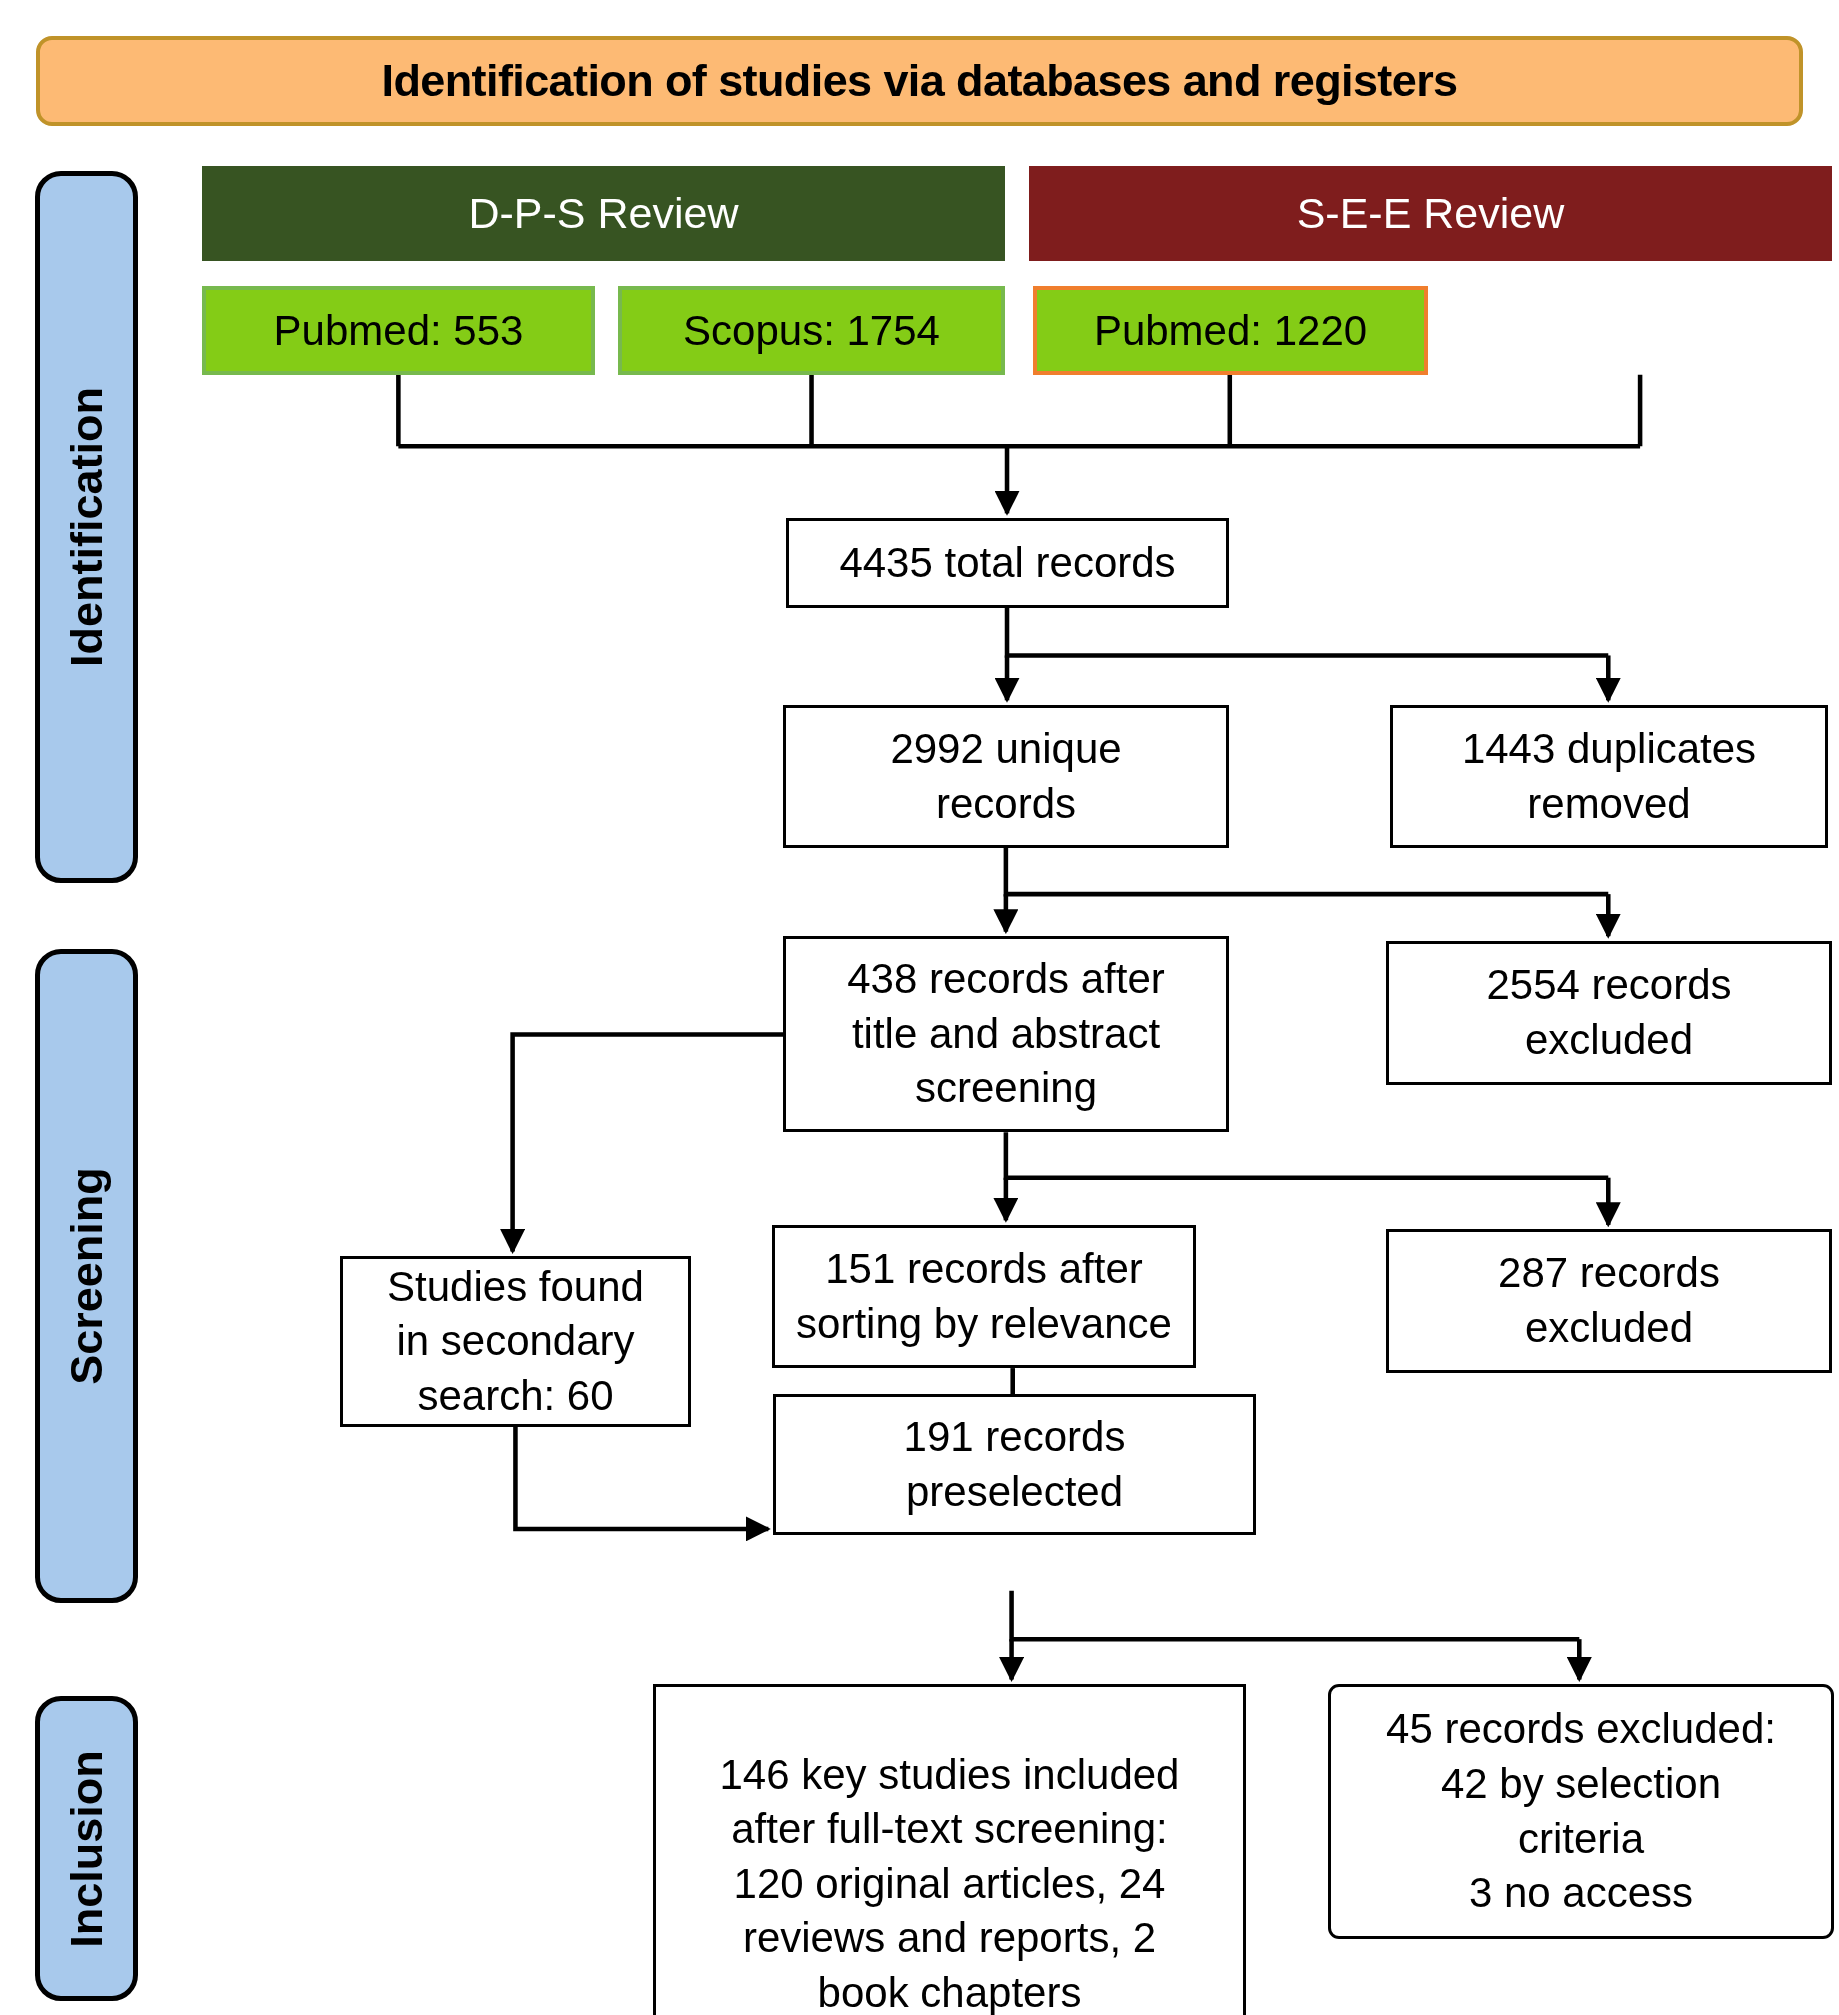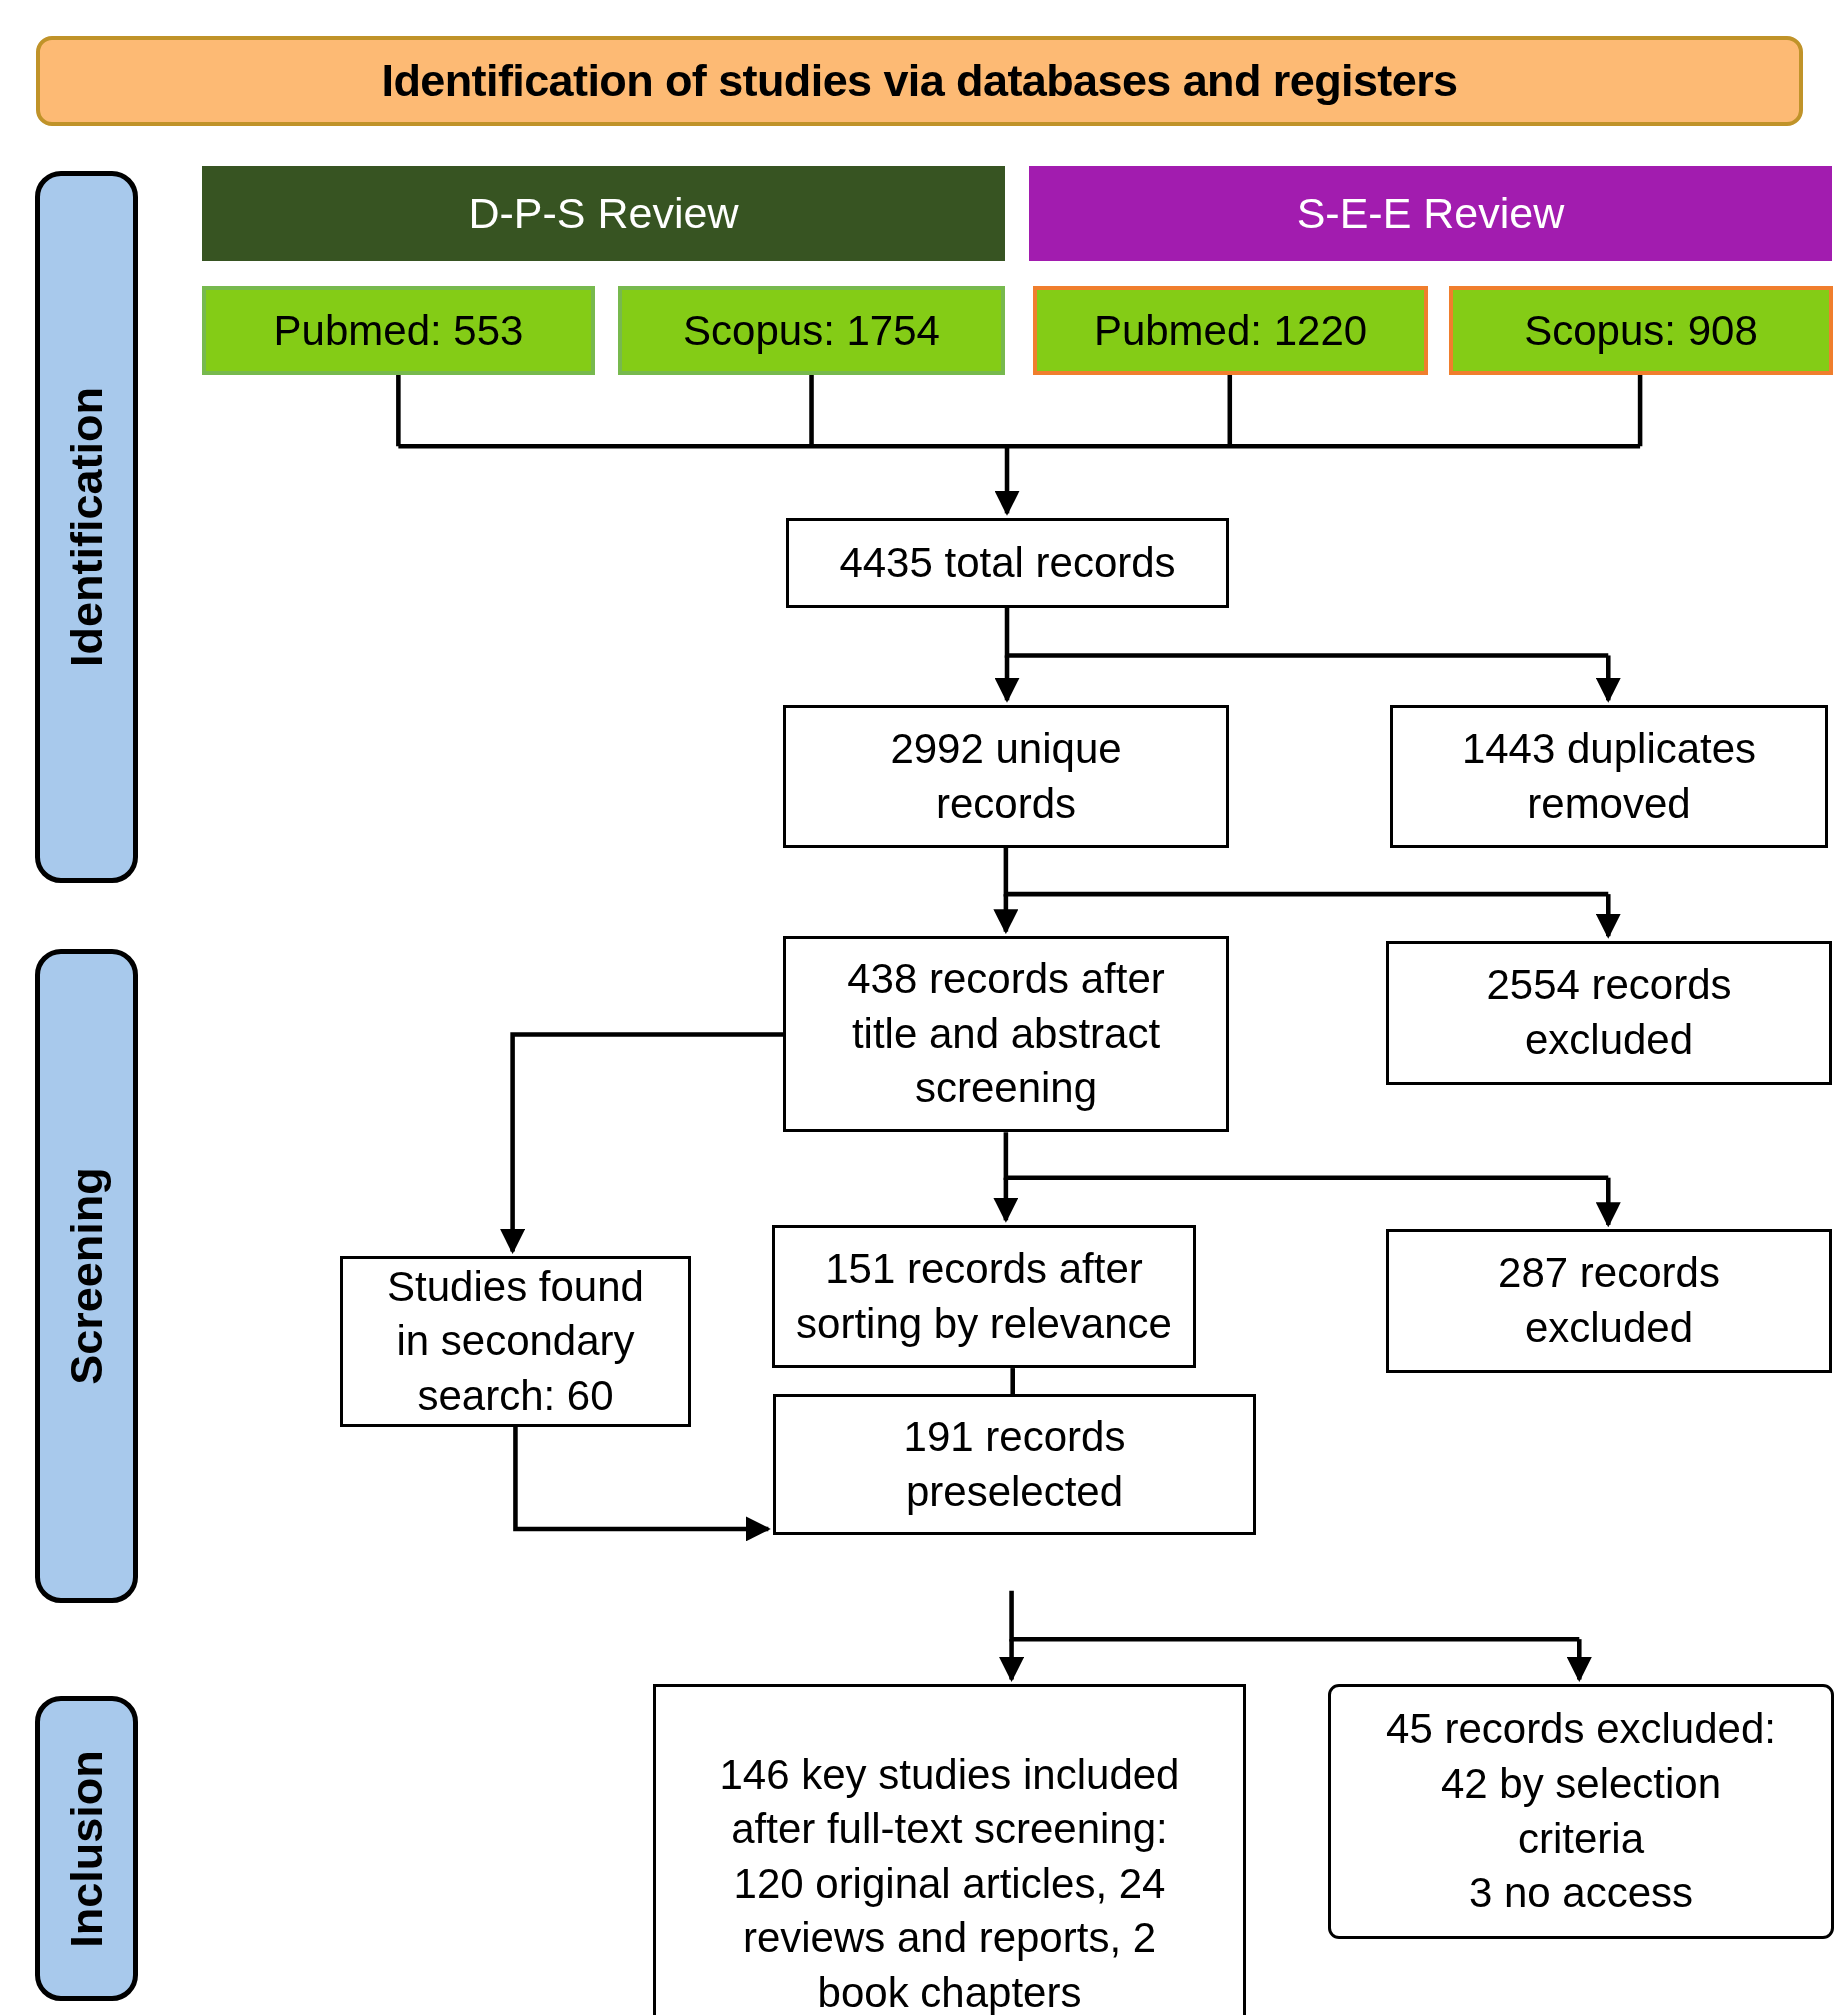--- a/index.html
+++ b/index.html
@@ -18,21 +18,21 @@
     border:4px solid #C09329;
     border-radius:16px;
     display:flex;align-items:center;justify-content:center;
     font-size:45px;font-weight:bold;letter-spacing:-0.6px;
   }
   .hdr{
     display:flex;align-items:center;justify-content:center;
     color:#ffffff;font-size:43px;
   }
   .hdr-dps{background:#375422;}
-  .hdr-see{background:#a21caf;}
+  .hdr-see{background:#7f1d1d;}
   .src{
     background:#84cc16;
     display:flex;align-items:center;justify-content:center;
     font-size:42px;
   }
   .src-green{border:4px solid #77B94E;}
   .src-orange{border:4px solid #F07E2D;}
   .node{
     background:#ffffff;
     border:3.4px solid #000000;
@@ -106,21 +106,20 @@
   <div class="abs stage" style="left:35px;top:1696px;width:103px;height:305px;">
     <span>Inclusion</span>
   </div>
 
   <div class="abs hdr hdr-dps" style="left:202px;top:166px;width:803px;height:95px;">D-P-S Review</div>
   <div class="abs hdr hdr-see" style="left:1029px;top:166px;width:803px;height:95px;">S-E-E Review</div>
 
   <div class="abs src src-green" style="left:202px;top:286px;width:393px;height:89px;">Pubmed: 553</div>
   <div class="abs src src-green" style="left:618px;top:286px;width:387px;height:89px;">Scopus: 1754</div>
   <div class="abs src src-orange" style="left:1033px;top:286px;width:395px;height:89px;">Pubmed: 1220</div>
-  <div class="abs src src-orange" style="left:1449px;top:286px;width:384px;height:89px;">Scopus: 908</div>
 
   <div class="abs node" style="left:786px;top:518px;width:443px;height:90px;">4435 total records</div>
 
   <div class="abs node" style="left:783px;top:705px;width:446px;height:143px;">2992 unique
 records</div>
 
   <div class="abs node" style="left:1390px;top:705px;width:438px;height:143px;">1443 duplicates
 removed</div>
 
   <div class="abs node" style="left:783px;top:936px;width:446px;height:196px;">438 records after

